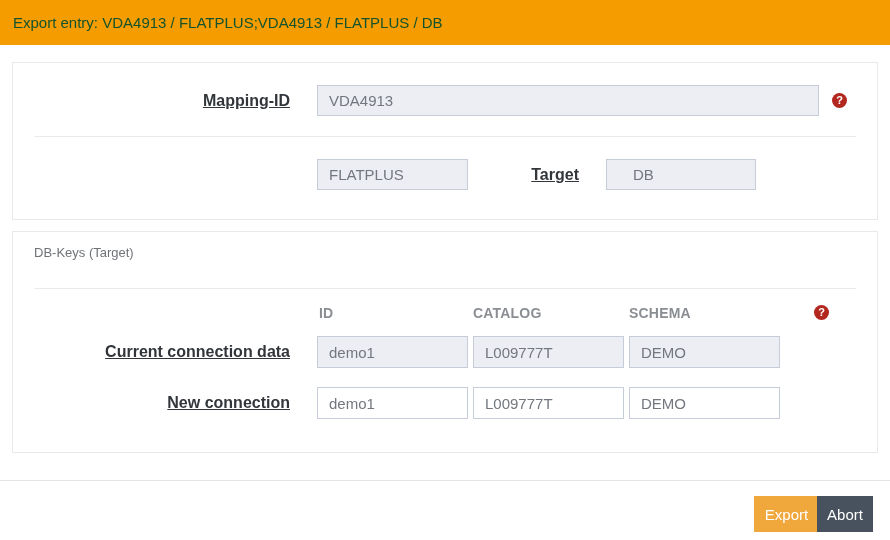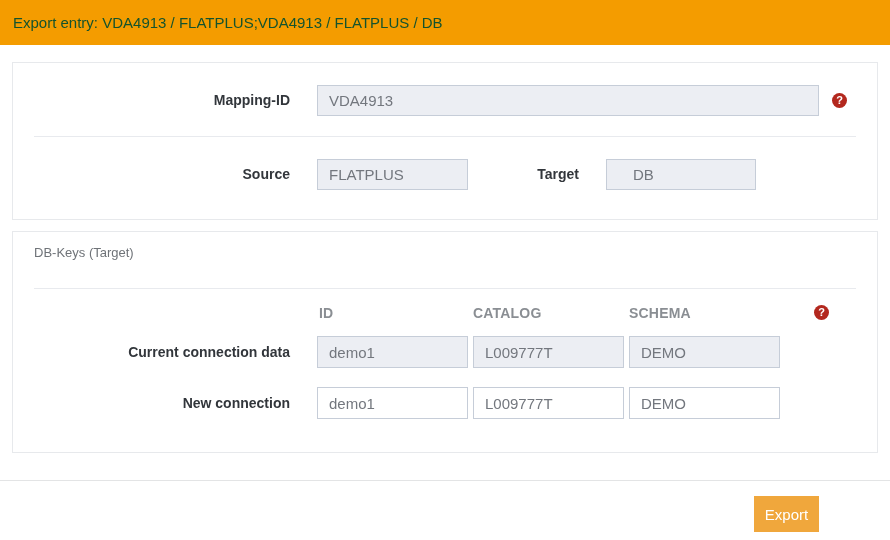--- a/index.html
+++ b/index.html
@@ -23,21 +23,21 @@
   
   .panel {
     position: absolute; left: 12px; width: 866px;
     background: #ffffff; border: 1px solid #e7e9ec;
   }
   .panel-mapping { top: 62px; height: 158px; }
   .panel-dbkeys  { top: 231px; height: 222px; }
 
   .field-label {
     position: absolute; left: 0; width: 277px;
-    text-align: right; font-weight: bold; font-size: 14px; color: #32363b;
+    text-align: right; font-weight: bold; font-size: 16px; color: #32363b; text-decoration: underline;
   }
   .txt-input {
     position: absolute; height: 31px;
     border: 1px solid #c6cdd8; background: #ffffff;
     font-family: "Liberation Sans", "DejaVu Sans", sans-serif;
     font-size: 15px; color: #73777e; padding: 0 11px;
     outline: none;
   }
   .txt-input.disabled { background: #eceef3; }
 
@@ -88,21 +88,20 @@
   </div>
 
   <div class="panel panel-mapping">
 
     <label class="field-label" style="top:22px; line-height:31px;">Mapping-ID</label>
     <input class="txt-input disabled" style="left: 304px; top: 22px; width: 502px;" type="text" readonly="" value="VDA4913">
     <span class="help-icon" style="left:819px; top:30px;">?</span>
 
     <div class="divider" style="top:73px;"></div>
 
-    <label class="field-label" style="top:96px; line-height:31px;">Source</label>
     <input class="txt-input disabled" style="left: 304px; top: 96px; width: 151px;" type="text" readonly="" value="FLATPLUS">
 
     <label class="field-label" style="left:420px; top:96px; width:146px; line-height:31px;">Target</label>
     <input class="txt-input disabled" style="left: 593px; top: 96px; width: 150px; padding-left: 26px;" type="text" readonly="" value="DB">
   </div>
 
   <div class="panel panel-dbkeys">
 
     <h2 class="section-heading">DB-Keys (Target)</h2>
     <div class="divider" style="top:56px;"></div>
@@ -118,13 +117,14 @@
     <input class="txt-input disabled" style="left: 616px; top: 104px; width: 151px; height: 32px;" type="text" readonly="" value="DEMO">
 
     <label class="field-label" style="top:155px; line-height:32px;">New connection</label>
     <input class="txt-input" style="left: 304px; top: 155px; width: 151px; height: 32px;" type="text" value="demo1">
     <input class="txt-input" style="left: 460px; top: 155px; width: 151px; height: 32px;" type="text" value="L009777T">
     <input class="txt-input" style="left: 616px; top: 155px; width: 151px; height: 32px;" type="text" value="DEMO">
   </div>
 
   <div class="footer-divider"></div>
   <button class="btn btn-export">Export</button>
+  <button class="btn btn-abort">Abort</button>
 </div>
 
 </body></html>

